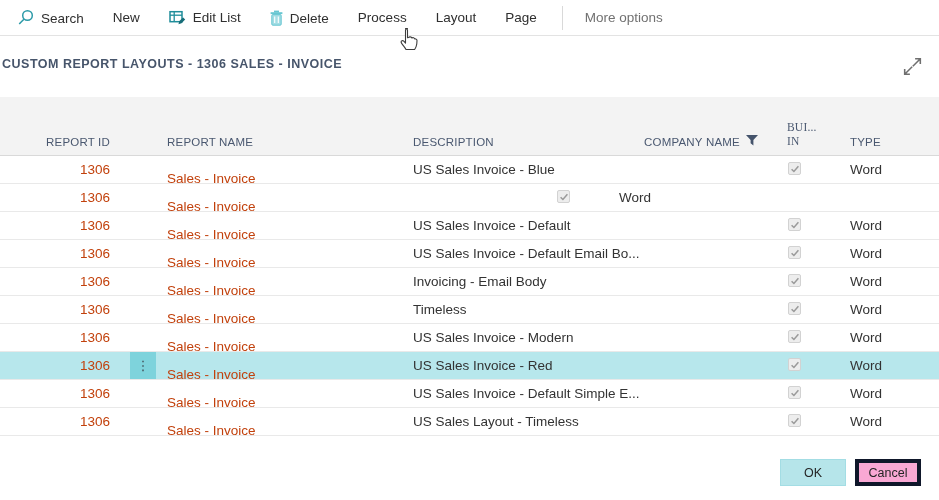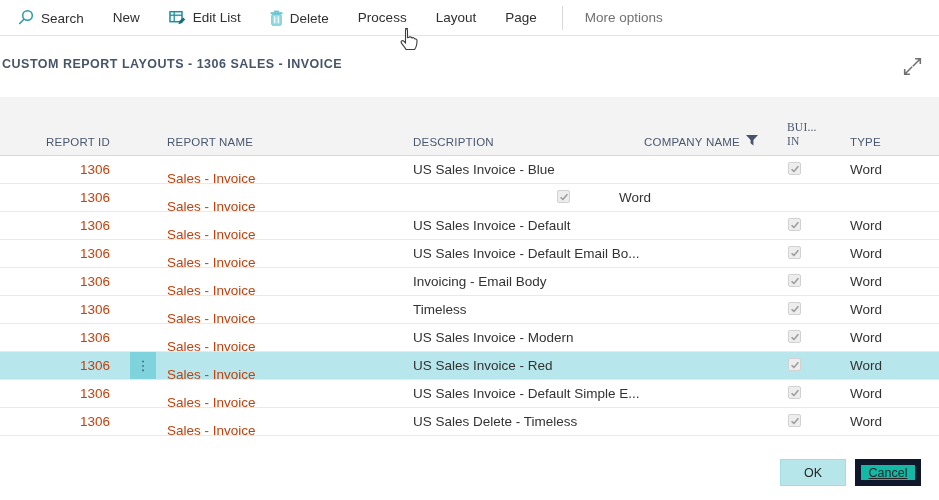--- a/index.html
+++ b/index.html
@@ -66,21 +66,21 @@
     align-items:center; justify-content:center;
   }
 
   
   .btn {
     position:absolute; top:459px; width:66px; height:27px;
     display:flex; align-items:center; justify-content:center;
     font-size:12.5px; color:#252525; cursor:pointer;
   }
   .btn-ok { left:780px; background:#b6e5ea; border:1px solid #a3dde4; }
-  .btn-cancel { left:855px; background:#14b8a6; border:6px solid #0f172a;text-decoration:underline; }
+  .btn-cancel { left:855px; background:#f9a8d4; border:4px solid #0f172a; }
 
   
   .cursor { position:absolute; top:27px; left:397px; pointer-events:none; }
 </style>
 </head>
 <body>
 
 <div class="stage">
 
   <div class="toolbar">
@@ -277,21 +277,21 @@
             <svg width="10" height="10" viewBox="0 0 10 10">
               <path d="M1.6 5.2l2.3 2.3 4.5-5.3" fill="none" stroke="#9a9a9a" stroke-width="1.5"></path>
             </svg>
           </span></div>
         <div class="c7 type">Word</div>
       </div>
       <div class="trow">
         <div class="c1"><a class="link">1306</a></div>
         <div class="c2"></div>
         <div class="c3"><a class="link">Sales - Invoice</a></div>
-        <div class="c4 desc">US Sales Delete - Timeless</div>
+        <div class="c4 desc">US Sales Layout - Timeless</div>
         <div class="c5"></div>
         <div class="c6"><span class="cb">
             <svg width="10" height="10" viewBox="0 0 10 10">
               <path d="M1.6 5.2l2.3 2.3 4.5-5.3" fill="none" stroke="#9a9a9a" stroke-width="1.5"></path>
             </svg>
           </span></div>
         <div class="c7 type">Word</div>
       </div>
     </div>
 

